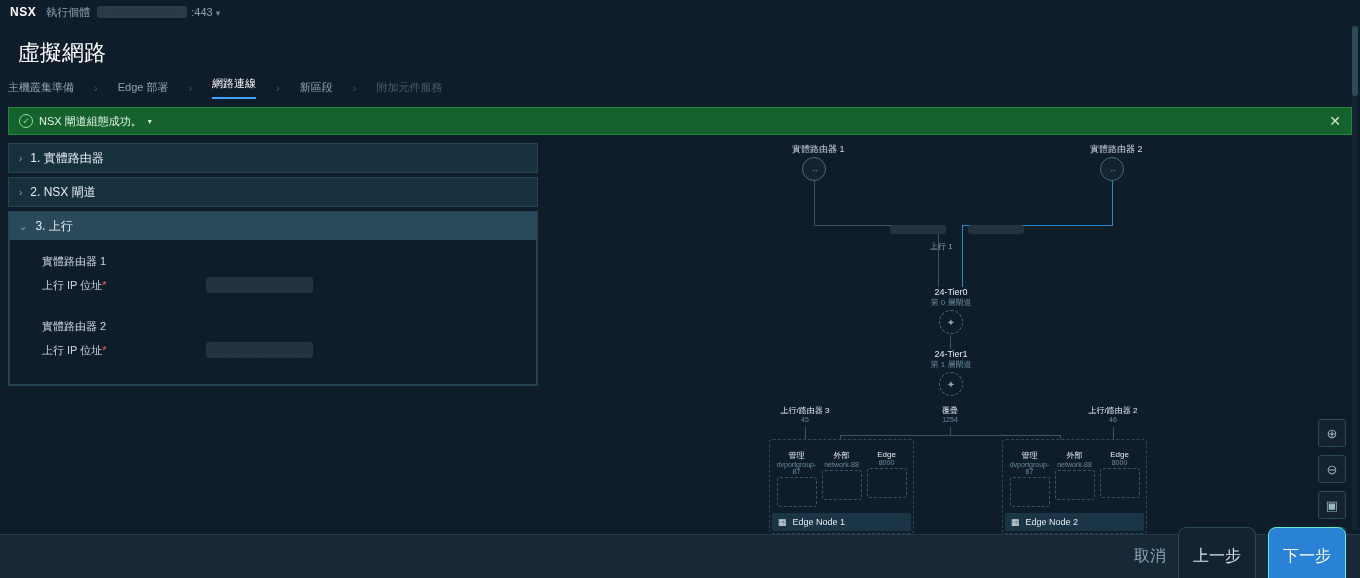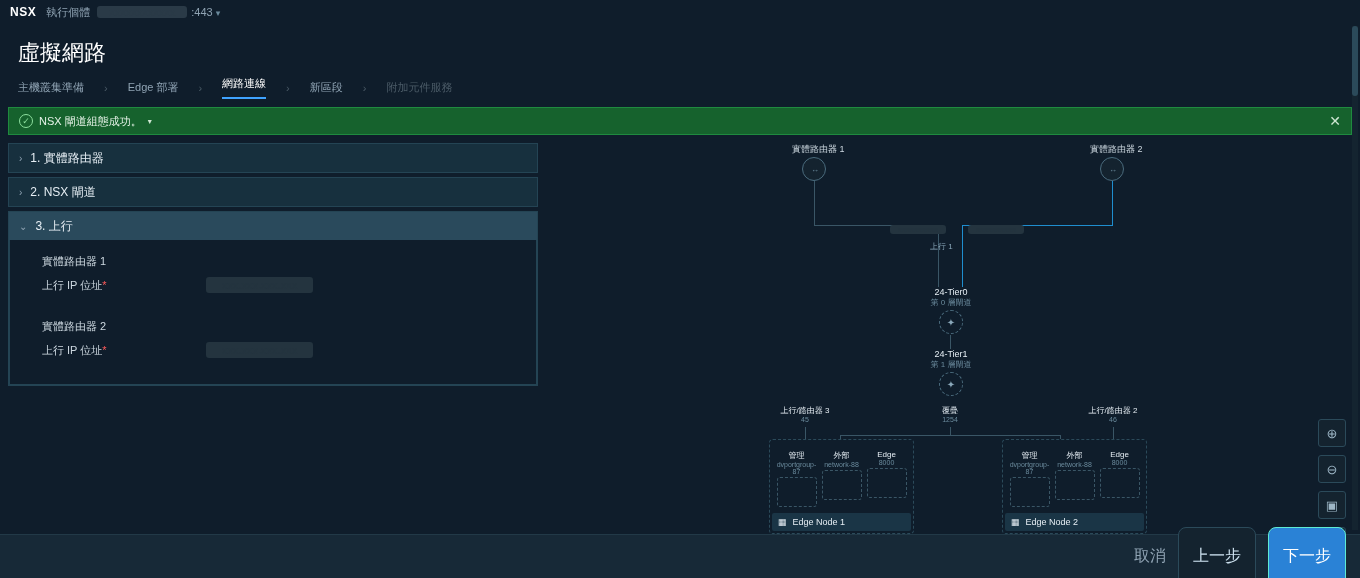--- a/index.html
+++ b/index.html
@@ -5,21 +5,21 @@
 *{box-sizing:border-box;margin:0;padding:0;font-family:"Segoe UI",Arial,sans-serif}
 html,body{width:1360px;height:578px;background:#0f1d2b;color:#d7e0e8;overflow:hidden;font-size:11px}
 .topbar{height:24px;display:flex;align-items:center;padding:0 10px;background:#0f1d2b;justify-content:space-between}
 .topbar-left{display:flex;align-items:center;gap:10px}
 .nsx-logo{font-weight:700;color:#fff;font-size:12px;letter-spacing:.5px}
 .instance{color:#8fa3b3;font-size:11px}
 .instance span.pill{background:#2a3a47;border-radius:3px;padding:0 12px;color:#2a3a47;margin:0 4px}
 .install-btn{border:1px solid #2a82d6;color:#49aaff;background:transparent;padding:4px 10px;font-size:10px;letter-spacing:1px;cursor:pointer}
 .title-row{padding:14px 18px 8px 18px}
 .page-title{font-size:22px;font-weight:400;color:#fff}
-.breadcrumb{display:flex;align-items:center;gap:20px;padding:0 18px 8px 18px;color:#8fa3b3;font-size:11px;position:relative}
+.breadcrumb{display:flex;align-items:center;gap:20px;padding:0 18px 8px 8px;color:#8fa3b3;font-size:11px;position:relative}
 .breadcrumb .bc{color:#8fa3b3;cursor:pointer}
 .breadcrumb .bc.active{color:#fff;border-bottom:2px solid #3fa3ff;padding-bottom:6px}
 .breadcrumb .bc.disabled{color:#4a5a66}
 .breadcrumb .arr{color:#4a5a66}
 .banner{background:#16622d;border:1px solid #1f8a3f;height:28px;display:flex;align-items:center;justify-content:space-between;padding:0 10px;margin:0 8px 8px 8px}
 .banner-left{display:flex;align-items:center;gap:6px;color:#e6f3e8}
 .banner .ico-check{width:14px;height:14px;border:1.5px solid #8ddf9e;border-radius:50%;display:inline-flex;align-items:center;justify-content:center;color:#8ddf9e;font-size:9px}
 .banner .close{color:#cfe7d3;cursor:pointer;font-size:14px}
 .body{display:flex;height:calc(100% - 24px - 54px - 28px - 54px);padding:0 8px 0 8px;gap:12px}
 .left{width:530px;display:flex;flex-direction:column;gap:4px}

